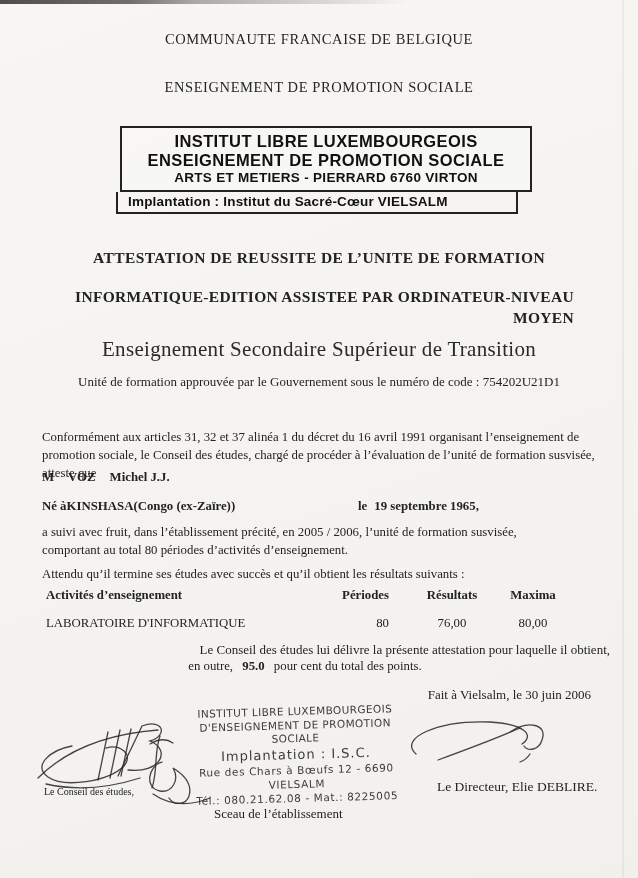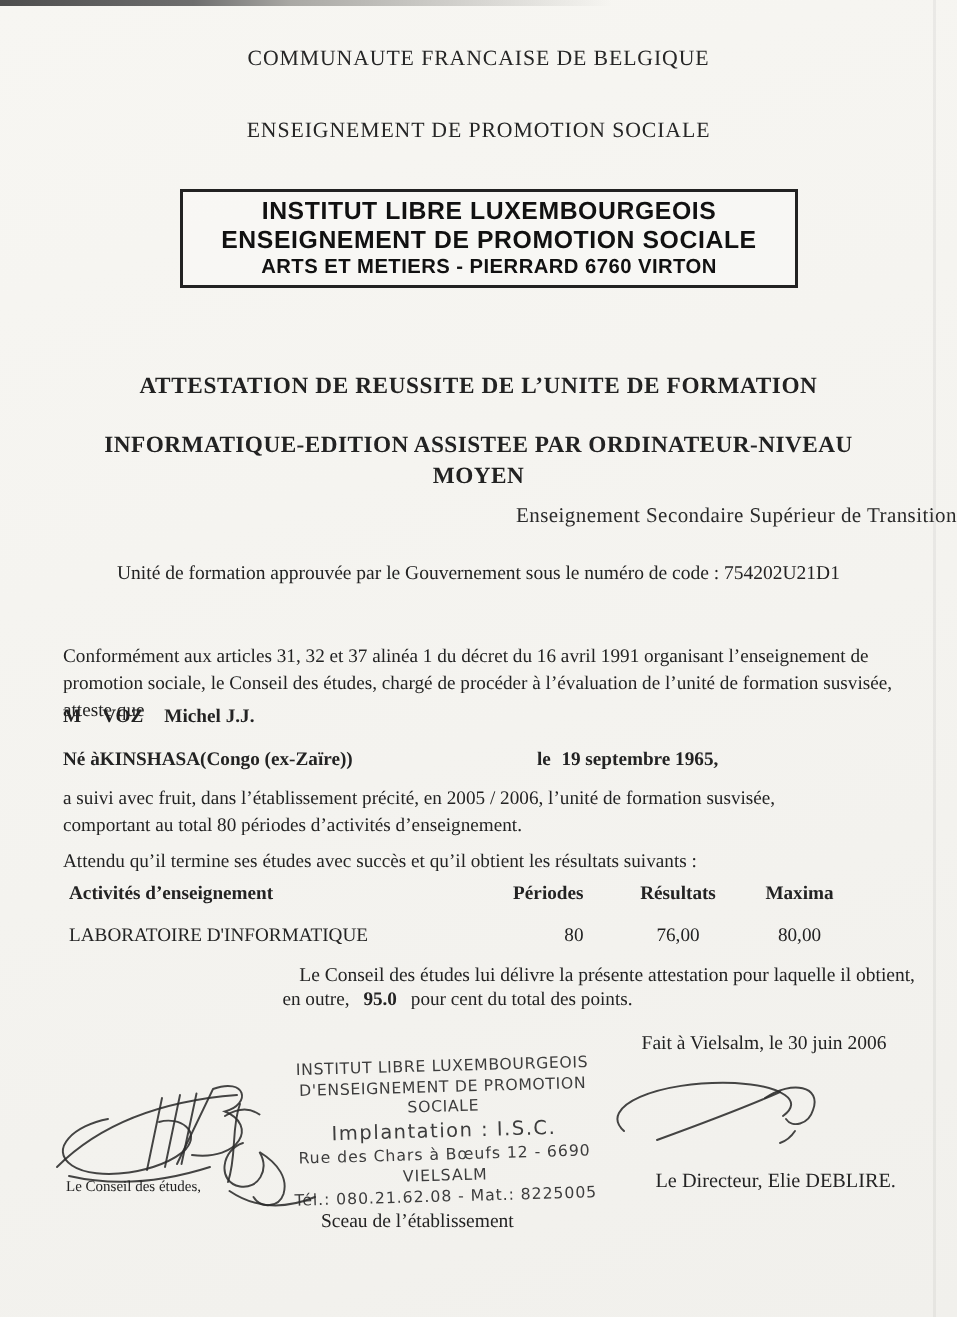--- a/index.html
+++ b/index.html
@@ -43,26 +43,26 @@
   .inst-impl{
     border:2px solid #222;border-top:none;margin-left:-4px;width:382px;
     font-size:13.5px;line-height:16px;padding:2px 6px 2px 10px;text-align:left;
     letter-spacing:.2px;
   }
   .title-attest{
     position:absolute;top:249px;width:100%;text-align:center;
     font-weight:bold;font-size:15.5px;letter-spacing:.4px;color:#222;
   }
   .title-unit{
-    position:absolute;top:286px;left:64px;width:510px;text-align:center;
+    position:absolute;top:286px;left:64px;width:510px;text-align:right;
     font-weight:bold;font-size:15.5px;line-height:21px;letter-spacing:.3px;color:#222;
   }
   .title-level{
-    position:absolute;top:337px;width:100%;text-align:right;
-    font-size:14px;letter-spacing:.3px;color:#2a2a2a;
+    position:absolute;top:337px;width:100%;text-align:center;
+    font-size:21px;letter-spacing:.3px;color:#2a2a2a;
   }
   .code-line{
     position:absolute;top:374px;width:100%;text-align:center;
     font-size:13px;color:#232323;
   }
   .para{
     position:absolute;left:42px;width:558px;
     font-size:12.8px;line-height:1.42;color:#232323;
   }
   .p-legal{top:428px;}
@@ -126,20 +126,21 @@
 
   <div class="hdr hdr1">COMMUNAUTE FRANCAISE DE BELGIQUE</div>
   <div class="hdr hdr2">ENSEIGNEMENT DE PROMOTION SOCIALE</div>
 
   <div class="inst-box">
     <div class="inst-main">
       <div class="inst-l1">INSTITUT LIBRE LUXEMBOURGEOIS</div>
       <div class="inst-l2">ENSEIGNEMENT DE PROMOTION SOCIALE</div>
       <div class="inst-l3">ARTS ET METIERS - PIERRARD 6760 VIRTON</div>
     </div>
+    <div class="inst-impl">Implantation : Institut du Sacré-Cœur VIELSALM</div>
   </div>
 
   <div class="title-attest">ATTESTATION DE REUSSITE DE L’UNITE DE FORMATION</div>
   <div class="title-unit">INFORMATIQUE-EDITION ASSISTEE PAR ORDINATEUR-NIVEAU MOYEN</div>
   <div class="title-level">Enseignement Secondaire Supérieur de Transition</div>
   <div class="code-line">Unité de formation approuvée par le Gouvernement sous le numéro de code : 754202U21D1</div>
 
   <div class="para p-legal">Conformément aux articles 31, 32 et 37 alinéa 1 du décret du 16 avril 1991 organisant l’enseignement de promotion sociale, le Conseil des études, chargé de procéder à l’évaluation de l’unité de formation susvisée, atteste que</div>
 
   <div class="para p-person">

